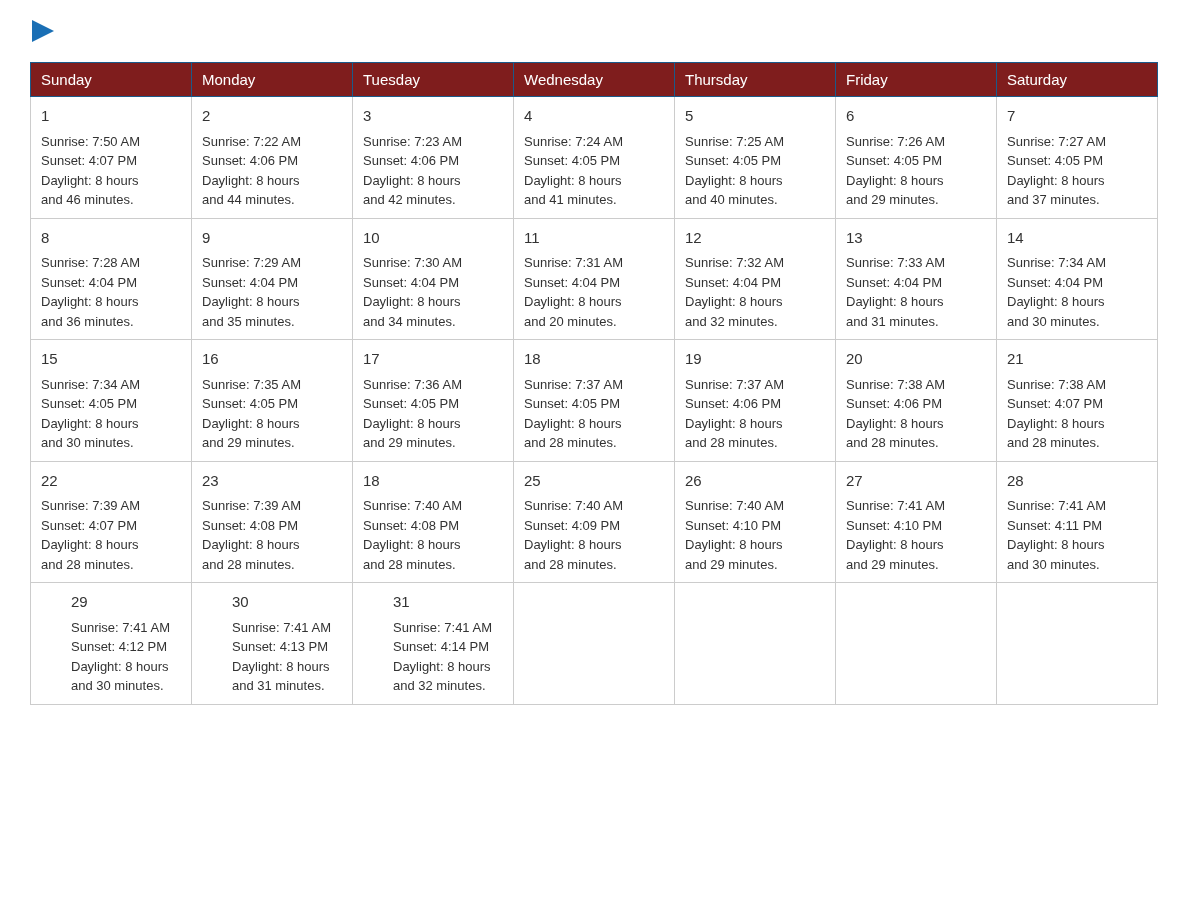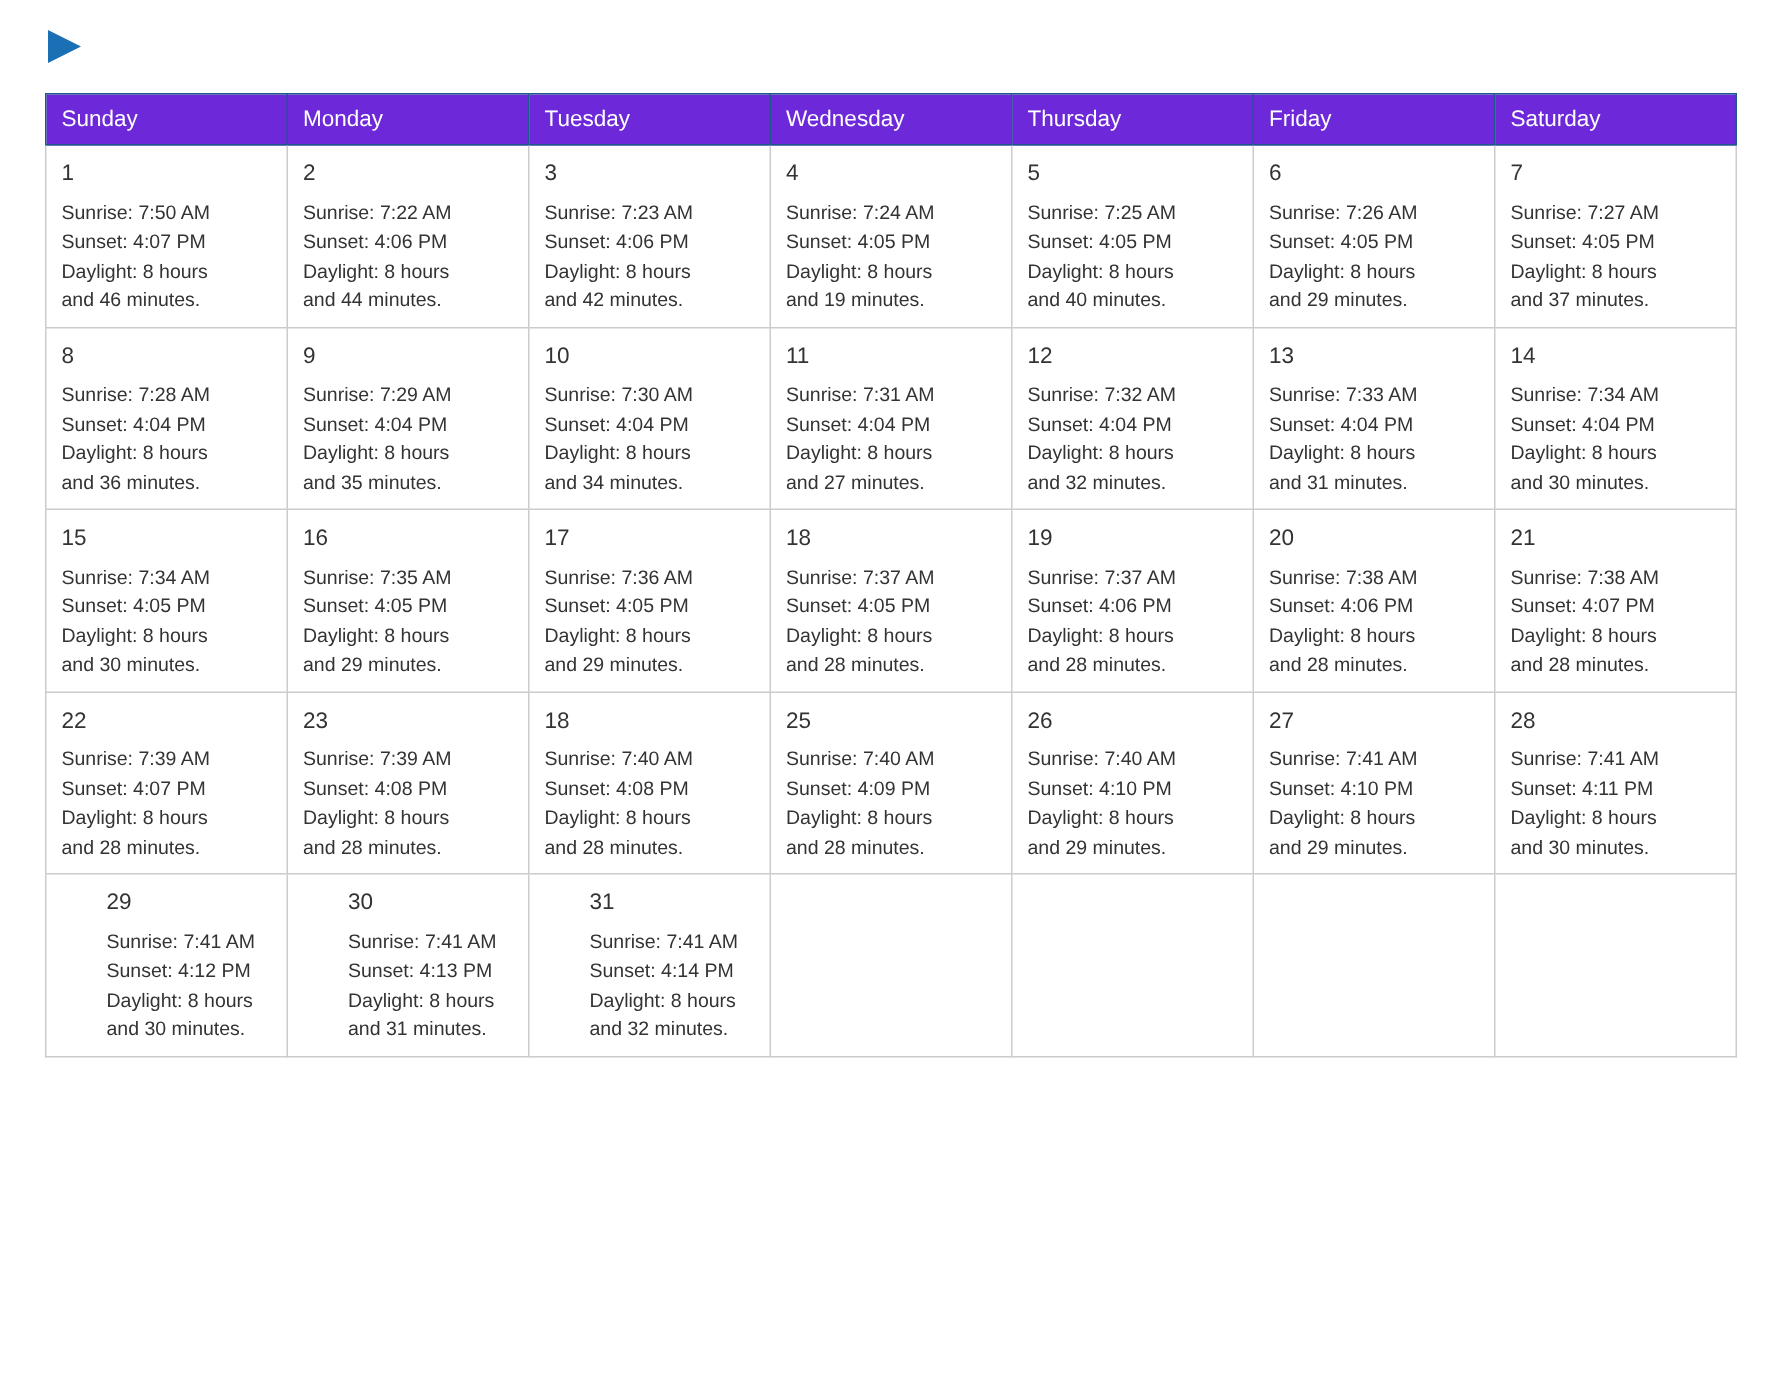--- a/index.html
+++ b/index.html
@@ -47,21 +47,21 @@
       font-size: 22px;
       color: #444;
       margin-top: 4px;
     }
     table {
       width: 100%;
       border-collapse: collapse;
       table-layout: fixed;
     }
     th {
-      background-color: #6d28d9;
+      background-color: #7f1d1d;
       color: #fff;
       font-size: 15px;
       font-weight: normal;
       padding: 8px 10px;
       text-align: left;
       border: 1px solid #1a5a8a;
     }
     td {
       vertical-align: top;
       padding: 8px 10px;
@@ -118,30 +118,30 @@
         <th>Thursday</th>
         <th>Friday</th>
         <th>Saturday</th>
       </tr>
   </thead>
   <tbody id="calendar-body">
   <tr>
         <td><span class="day-num">1</span><span>Sunrise: 7:50 AM</span><br><span>Sunset: 4:07 PM</span><br><span>Daylight: 8 hours</span><br><span>and 46 minutes.</span></td>
         <td><span class="day-num">2</span><span>Sunrise: 7:22 AM</span><br><span>Sunset: 4:06 PM</span><br><span>Daylight: 8 hours</span><br><span>and 44 minutes.</span></td>
         <td><span class="day-num">3</span><span>Sunrise: 7:23 AM</span><br><span>Sunset: 4:06 PM</span><br><span>Daylight: 8 hours</span><br><span>and 42 minutes.</span></td>
-        <td><span class="day-num">4</span><span>Sunrise: 7:24 AM</span><br><span>Sunset: 4:05 PM</span><br><span>Daylight: 8 hours</span><br><span>and 19 minutes.</span></td>
+        <td><span class="day-num">4</span><span>Sunrise: 7:24 AM</span><br><span>Sunset: 4:05 PM</span><br><span>Daylight: 8 hours</span><br><span>and 41 minutes.</span></td>
         <td><span class="day-num">5</span><span>Sunrise: 7:25 AM</span><br><span>Sunset: 4:05 PM</span><br><span>Daylight: 8 hours</span><br><span>and 40 minutes.</span></td>
         <td><span class="day-num">6</span><span>Sunrise: 7:26 AM</span><br><span>Sunset: 4:05 PM</span><br><span>Daylight: 8 hours</span><br><span>and 29 minutes.</span></td>
         <td><span class="day-num">7</span><span>Sunrise: 7:27 AM</span><br><span>Sunset: 4:05 PM</span><br><span>Daylight: 8 hours</span><br><span>and 37 minutes.</span></td>
       </tr>
       <tr>
         <td><span class="day-num">8</span><span>Sunrise: 7:28 AM</span><br><span>Sunset: 4:04 PM</span><br><span>Daylight: 8 hours</span><br><span>and 36 minutes.</span></td>
         <td><span class="day-num">9</span><span>Sunrise: 7:29 AM</span><br><span>Sunset: 4:04 PM</span><br><span>Daylight: 8 hours</span><br><span>and 35 minutes.</span></td>
         <td><span class="day-num">10</span><span>Sunrise: 7:30 AM</span><br><span>Sunset: 4:04 PM</span><br><span>Daylight: 8 hours</span><br><span>and 34 minutes.</span></td>
-        <td><span class="day-num">11</span><span>Sunrise: 7:31 AM</span><br><span>Sunset: 4:04 PM</span><br><span>Daylight: 8 hours</span><br><span>and 27 minutes.</span></td>
+        <td><span class="day-num">11</span><span>Sunrise: 7:31 AM</span><br><span>Sunset: 4:04 PM</span><br><span>Daylight: 8 hours</span><br><span>and 20 minutes.</span></td>
         <td><span class="day-num">12</span><span>Sunrise: 7:32 AM</span><br><span>Sunset: 4:04 PM</span><br><span>Daylight: 8 hours</span><br><span>and 32 minutes.</span></td>
         <td><span class="day-num">13</span><span>Sunrise: 7:33 AM</span><br><span>Sunset: 4:04 PM</span><br><span>Daylight: 8 hours</span><br><span>and 31 minutes.</span></td>
         <td><span class="day-num">14</span><span>Sunrise: 7:34 AM</span><br><span>Sunset: 4:04 PM</span><br><span>Daylight: 8 hours</span><br><span>and 30 minutes.</span></td>
       </tr>
       <tr>
         <td><span class="day-num">15</span><span>Sunrise: 7:34 AM</span><br><span>Sunset: 4:05 PM</span><br><span>Daylight: 8 hours</span><br><span>and 30 minutes.</span></td>
         <td><span class="day-num">16</span><span>Sunrise: 7:35 AM</span><br><span>Sunset: 4:05 PM</span><br><span>Daylight: 8 hours</span><br><span>and 29 minutes.</span></td>
         <td><span class="day-num">17</span><span>Sunrise: 7:36 AM</span><br><span>Sunset: 4:05 PM</span><br><span>Daylight: 8 hours</span><br><span>and 29 minutes.</span></td>
         <td><span class="day-num">18</span><span>Sunrise: 7:37 AM</span><br><span>Sunset: 4:05 PM</span><br><span>Daylight: 8 hours</span><br><span>and 28 minutes.</span></td>
         <td><span class="day-num">19</span><span>Sunrise: 7:37 AM</span><br><span>Sunset: 4:06 PM</span><br><span>Daylight: 8 hours</span><br><span>and 28 minutes.</span></td>

